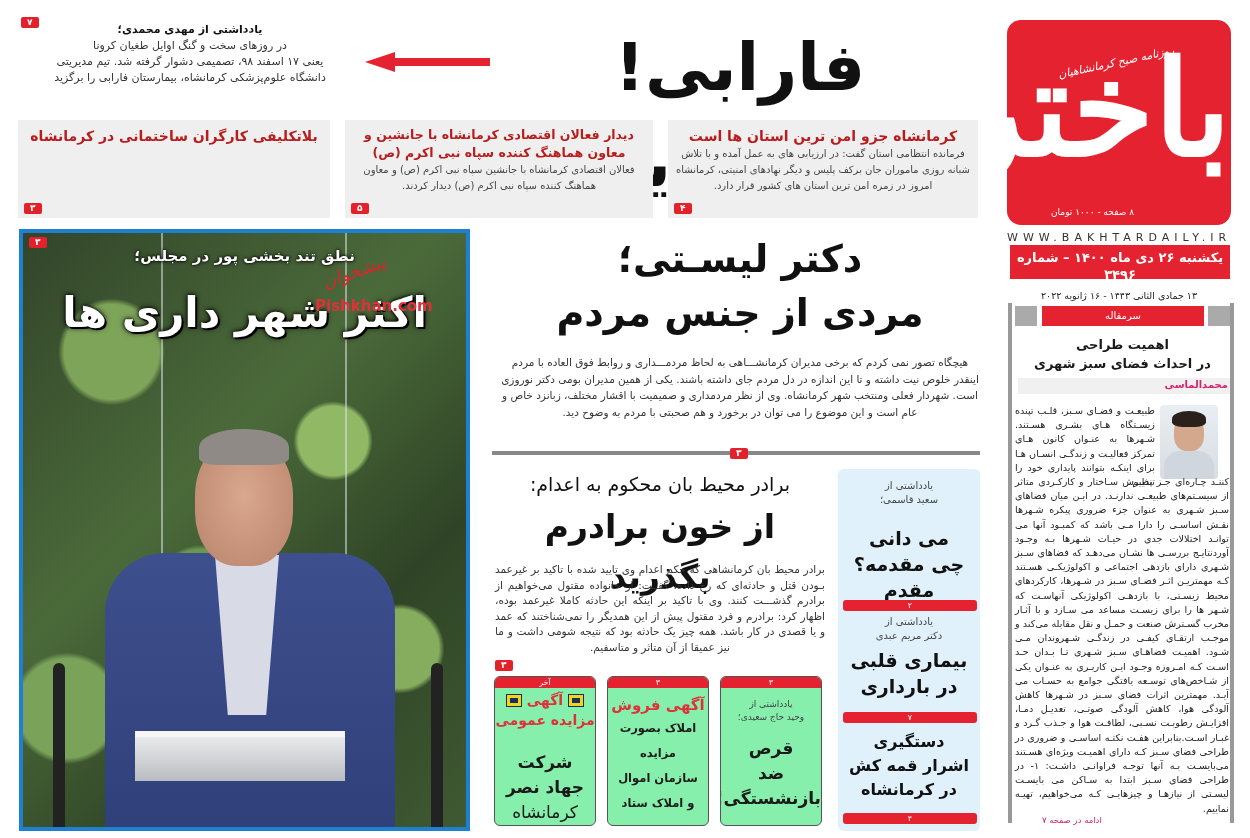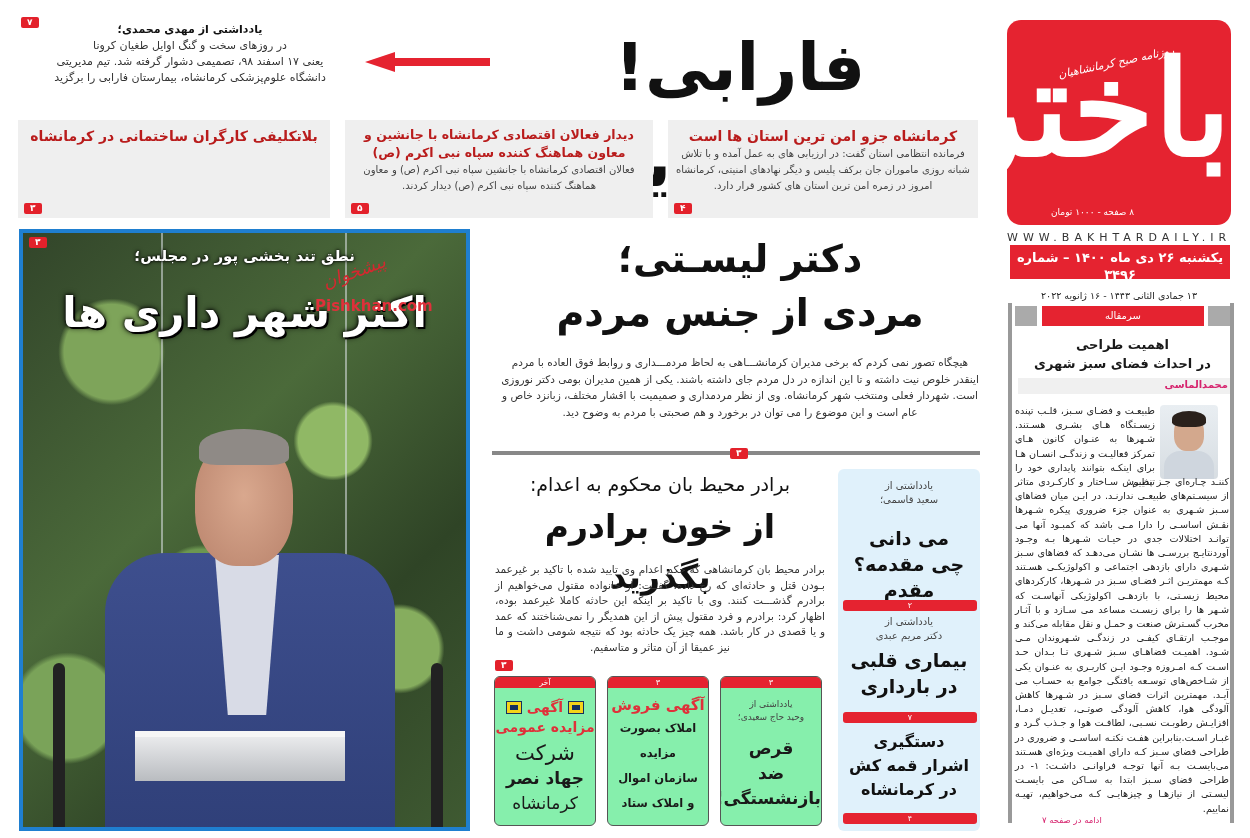--- a/index.html
+++ b/index.html
@@ -229,22 +229,22 @@
 <div id="ad-2" class="adbox">
   <div class="adbox-bar">۳</div>
   <div class="ad-red" style="font-size:15px;line-height:22px;margin-top:6px">آگهی فروش</div>
   <div style="font-size:11.5px;line-height:25px;font-weight:bold">املاک بصورت</div>
   <div style="font-size:11.5px;line-height:25px;font-weight:bold">مزایده</div>
   <div style="font-size:11.5px;line-height:25px;font-weight:bold">سازمان اموال</div>
   <div style="font-size:11.5px;line-height:25px;font-weight:bold">و املاک ستاد</div>
 </div>
 <div id="ad-3" class="adbox">
   <div class="adbox-bar">آخر</div>
-  <div style="margin-top:9px;line-height:20px">
+  <div style="margin-top:2px;line-height:20px">
     <span class="ad-logo"></span>
     <span class="ad-red" style="font-size:14px">آگهی</span>
     <span class="ad-logo"></span>
   </div>
   <div class="ad-red" style="font-size:14px;line-height:20px">مزایده عمومی</div>
-  <div style="font-size:21px;line-height:25px;font-weight:normal;margin-top:4px">شرکت</div>
+  <div style="font-size:17px;line-height:25px;font-weight:bold;margin-top:20px">شرکت</div>
   <div style="font-size:17px;line-height:25px;font-weight:bold">جهاد نصر</div>
   <div style="font-size:17px;line-height:25px;font-weight:normal">کرمانشاه</div>
 </div>
 
 </body></html>

